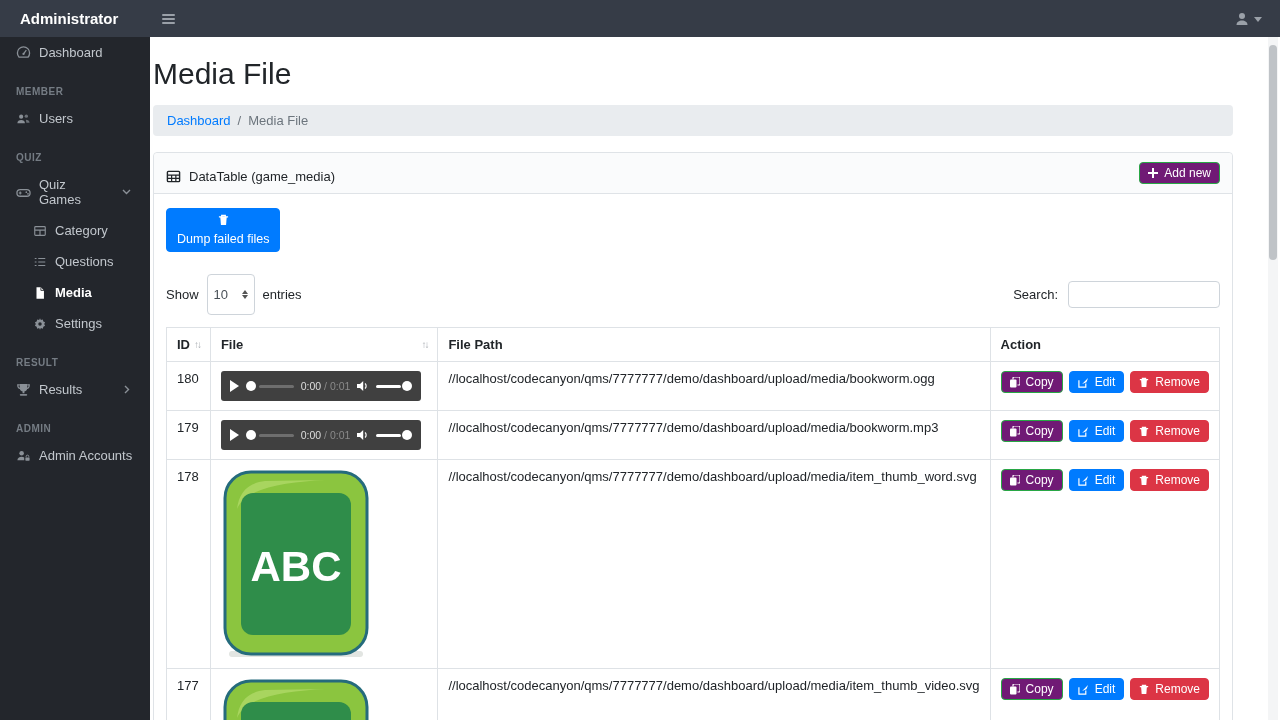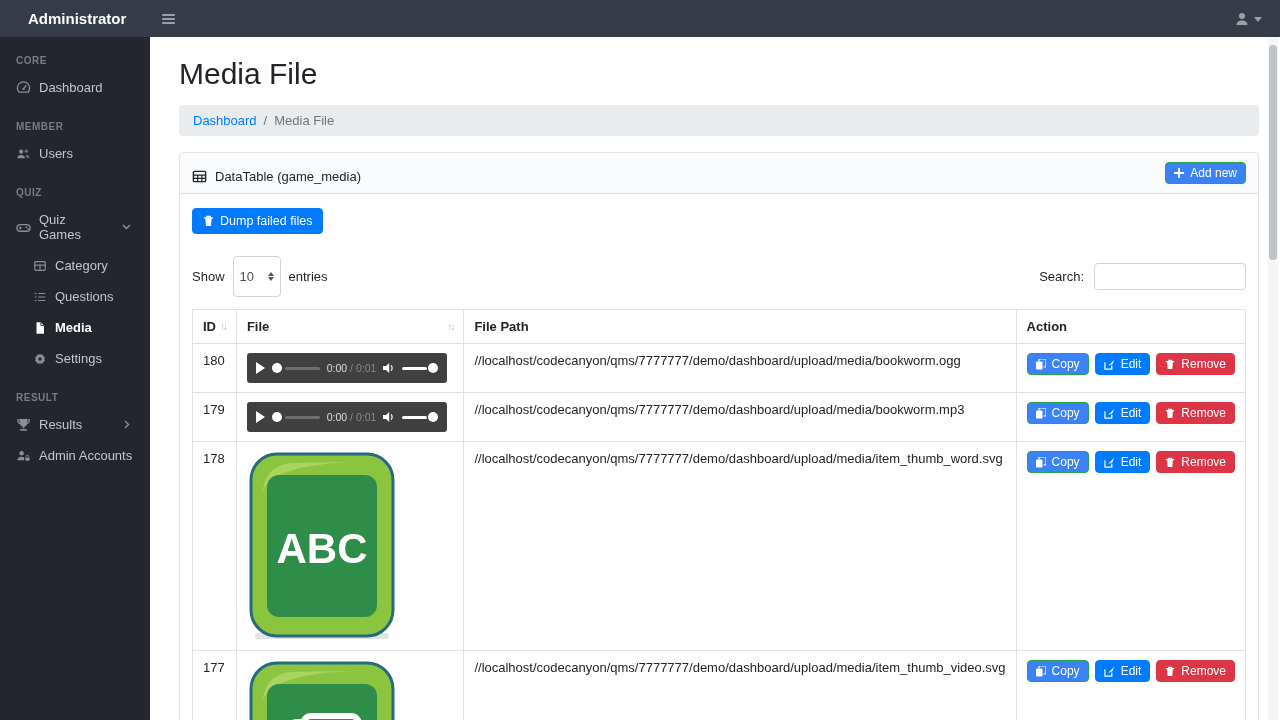--- a/index.html
+++ b/index.html
@@ -2,57 +2,57 @@
 <html><head>
 <meta charset="utf-8">
 <style>
   * { margin:0; padding:0; box-sizing:border-box; }
   html,body { width:1280px; height:720px; overflow:hidden; background:#fff;
     font-family:"Liberation Sans", sans-serif; }
 
   
   .topbar { position:absolute; top:0; left:0; width:1280px; height:37px;
     background:#363c47; display:flex; align-items:center; z-index:30; }
-  .brand { width:150px; padding-left:28px; color:#fff; font-size:15px; font-weight:700; }
+  .brand { width:150px; padding-left:20px; color:#fff; font-size:15px; font-weight:700; }
   .hamburger { margin-left:8px; cursor:pointer; display:flex; flex-direction:column; gap:2px; padding:4px;}
   .hamburger span { width:13px; height:2px; background:#9aa0a8; border-radius:1px; }
   .topbar-right { margin-left:auto; margin-right:18px; display:flex; align-items:center; gap:4px;
     color:#9aa0a8; cursor:pointer; }
 
   
   .sidebar { position:absolute; top:37px; left:0; width:150px; height:683px;
     background:#23262c; color:#c9cdd2; font-size:13px; z-index:20; }
   .side-section { padding:18px 16px 6px; font-size:10px; font-weight:700;
     letter-spacing:.5px; color:#757c84; }
   .side-item { display:flex; align-items:center; gap:8px; padding:8px 16px; color:#c2c7cd; cursor:pointer; }
   .side-item .ico { width:15px; height:15px; flex:0 0 15px; color:#8a9097; display:flex; align-items:center; justify-content:center;}
   .side-item .chev { margin-left:auto; color:#8a9097; }
   .side-sub { padding-left:32px; }
   .side-item.active { color:#ffffff; font-weight:700; }
   .side-item.active .ico { color:#ffffff; }
 
   
-  .main { position:absolute; top:37px; left:162px; width:1114px; height:683px;
+  .main { position:absolute; top:37px; left:136px; width:1114px; height:683px;
     background:#fff; padding:20px 17px 0 17px; }
   .page-title { font-size:30px; color:#212529; font-weight:400; margin-bottom:14px; }
   .breadcrumb { background:#e9ecef; border-radius:4px; padding:8px 14px; font-size:13px;
     display:flex; gap:7px; align-items:center; }
   .breadcrumb .bc-link { color:#007bff; cursor:pointer; }
   .breadcrumb .bc-sep { color:#6c757d; }
   .breadcrumb .bc-cur { color:#6c757d; }
 
   
   .card { margin-top:16px; border:1px solid #dfe3e7; border-radius:4px; background:#fff; }
   .card-header { background:#fafbfc; border-bottom:1px solid #dfe3e7; padding:9px 12px;
     display:flex; align-items:flex-end; border-radius:4px 4px 0 0; }
   .card-title { font-size:13px; color:#212529; display:flex; align-items:center; gap:8px; }
   .card-title .ico { color:#212529; }
   .btn { display:inline-flex; align-items:center; gap:6px; border-radius:4px; font-size:12.5px;
     color:#fff; padding:5px 10px; cursor:pointer; border:1px solid transparent; white-space:nowrap; }
-  .btn-green { background:#3b82f6; border-color:#28a745; margin-left:auto; }
+  .btn-green { background:#701a75; border-color:#28a745; margin-left:auto; }
   .btn-blue  { background:#007bff; border-color:#007bff; }
   .btn-red   { background:#dc3545; border-color:#dc3545; }
   .btn-sm { padding:3px 8px; font-size:12px; }
 
   .card-body { padding:14px 12px 20px; }
   .controls { display:flex; align-items:center; margin-top:22px; font-size:13px; color:#212529; }
   .show-wrap { display:flex; align-items:center; gap:8px; }
   .select-box { border:1px solid #ced4da; border-radius:4px; width:48px; height:41px;
     display:flex; align-items:center; justify-content:space-between; padding:0 6px; cursor:pointer;
     color:#495057; }
@@ -113,21 +113,20 @@
     </span>
     <span class="ico">
       <svg width="8" height="6" viewBox="0 0 8 6">
           <path d="M0 1h8L4 6z" fill="#9aa0a8"></path>
         </svg>
     </span>
   </div>
 </div>
 
 <div class="sidebar">
-  <div class="side-section">CORE</div>
   <div class="side-item">
     <span class="ico">
       <svg width="15" height="15" viewBox="0 0 16 16">
           <path d="M8 2a6.5 6.5 0 0 0-6.5 6.5c0 1.7.7 3.3 1.7 4.5h9.6a6.6 6.6 0 0 0 1.7-4.5A6.5 6.5 0 0 0 8 2z" fill="none" stroke="currentColor" stroke-width="1.4"></path>
           <path d="M8 9.5 11 5.5" stroke="currentColor" stroke-width="1.4"></path>
           <circle cx="8" cy="9.5" r="1.2" fill="currentColor"></circle>
         </svg>
     </span>
     <span>Dashboard</span>
   </div>
@@ -209,20 +208,21 @@
         </svg>
     </span>
     <span>Results</span>
     <span class="chev ico">
       <svg width="6" height="9" viewBox="0 0 6 9">
           <path d="M1 1l3.5 3.5L1 8" fill="none" stroke="currentColor" stroke-width="1.4"></path>
         </svg>
     </span>
   </div>
 
+  <div class="side-section">ADMIN</div>
   <div class="side-item">
     <span class="ico">
       <svg width="15" height="15" viewBox="0 0 16 16">
           <circle cx="6" cy="5.5" r="2.4" fill="currentColor"></circle>
           <path d="M1.5 13c0-2.4 2-3.7 4.5-3.7 1 0 2 .2 2.7.7v3z" fill="currentColor"></path>
           <rect x="10" y="10" width="4.5" height="3.5" rx=".6" fill="currentColor"></rect>
           <path d="M10.8 10V9a1.4 1.4 0 0 1 2.8 0v1" fill="none" stroke="currentColor" stroke-width="1"></path>
         </svg>
     </span>
     <span>Admin Accounts</span>
@@ -253,21 +253,21 @@
         <span class="ico">
           <svg width="10" height="10" viewBox="0 0 10 10">
               <path d="M5 0v10M0 5h10" stroke="#fff" stroke-width="2"></path>
             </svg>
         </span>
         <span>Add new</span>
       </div>
     </div>
 
     <div class="card-body">
-      <div class="btn btn-blue" style="display:inline-flex;">
+      <div class="btn btn-blue" style="display:inline-flex;flex-direction:column;">
         <span class="ico">
           <svg width="11" height="12" viewBox="0 0 12 13">
               <path d="M1 3h10M4 3V1.5h4V3" fill="none" stroke="#fff" stroke-width="1.3"></path>
               <path d="M2.5 3l.7 9h5.6l.7-9z" fill="#fff"></path>
             </svg>
         </span>
         <span>Dump failed files</span>
       </div>
 
       <div class="controls">

